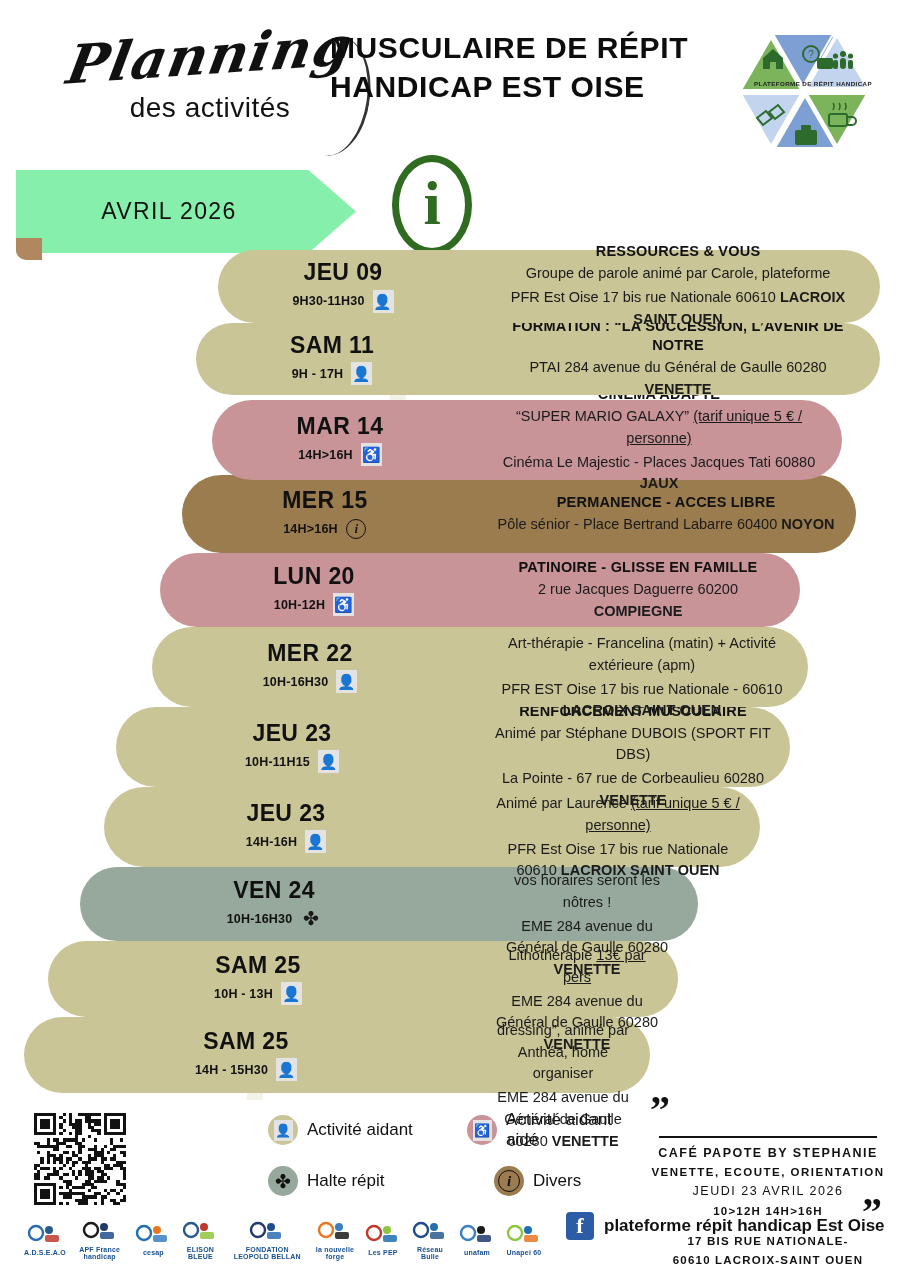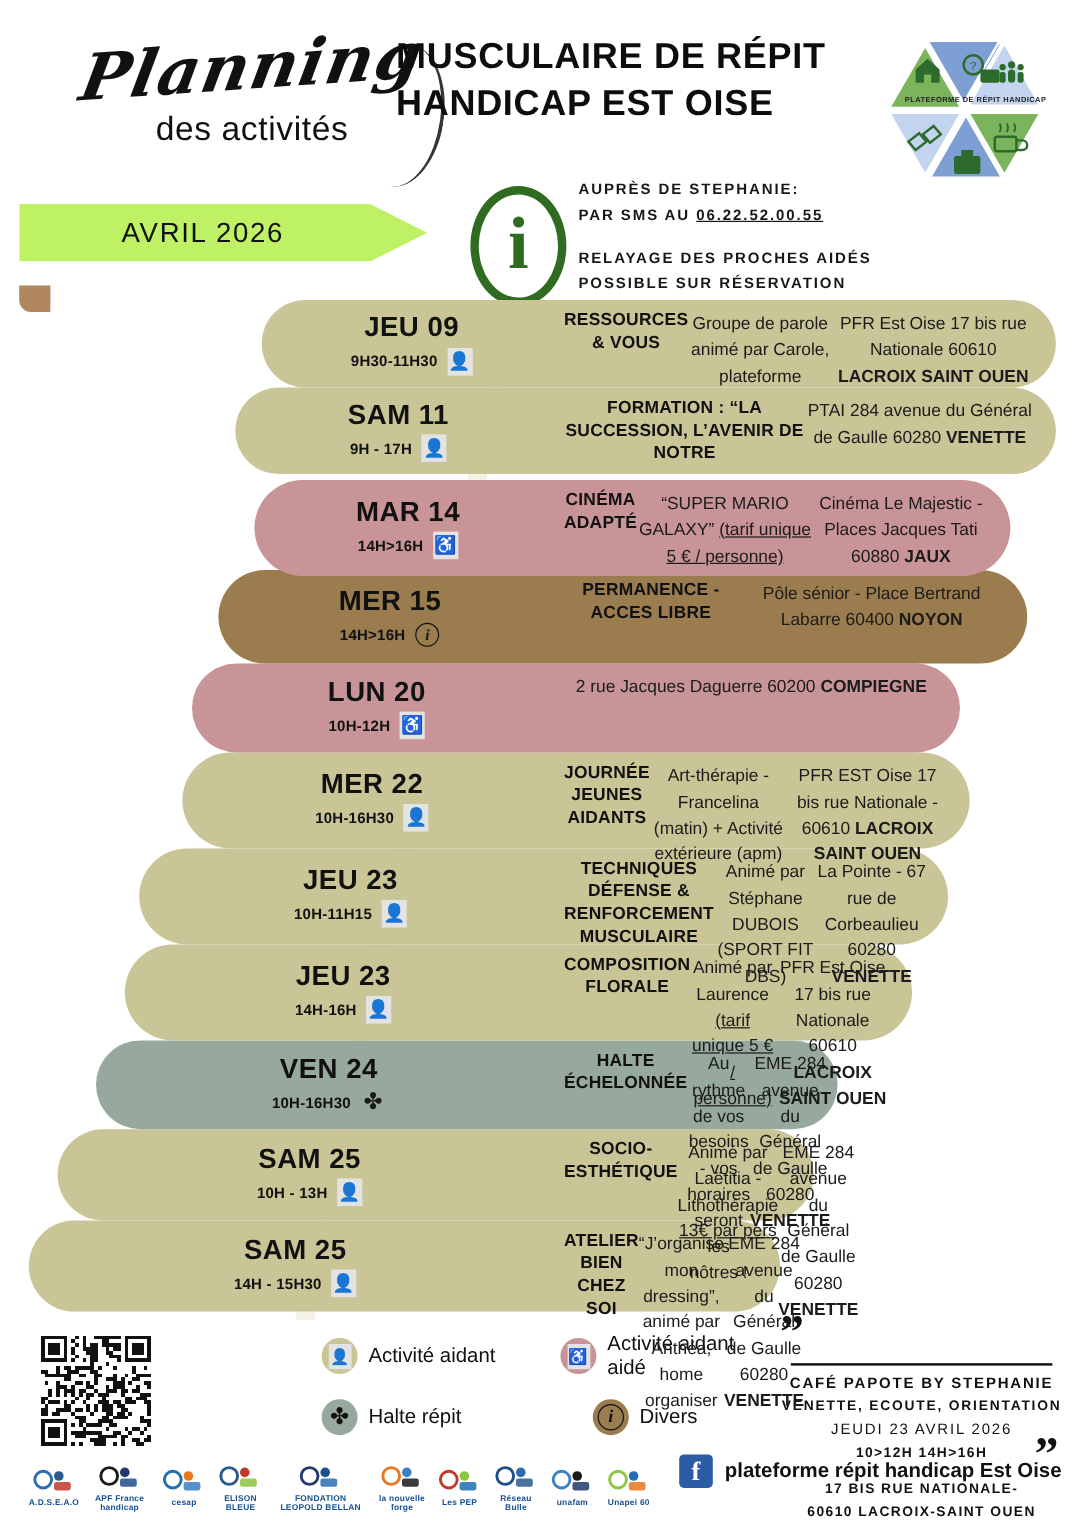--- a/index.html
+++ b/index.html
@@ -35,22 +35,22 @@
   .main-title div{white-space:nowrap;}
 
   .hex-logo{position:absolute;left:733px;top:18px;width:160px;height:145px;}
   .hex-logo .cap{
     position:absolute;left:8px;top:62px;width:144px;text-align:center;
     font-size:6.2px;font-weight:700;letter-spacing:.4px;color:#1d1d1d;z-index:5;
   }
 
   
   .month-banner{
-    position:absolute;left:16px;top:170px;width:340px;height:48px;
-    background:#bef264;
+    position:absolute;left:16px;top:170px;width:340px;height:83px;
+    background:#86efac;
     clip-path:polygon(0 0, 86% 0, 100% 50%, 86% 100%, 0 100%);
     display:flex;align-items:center;justify-content:center;
   }
   .month-banner span{font-size:23px;letter-spacing:1.4px;color:#111;padding-right:34px;}
   .month-tail{
     position:absolute;left:16px;top:238px;width:26px;height:22px;
     background:#b0875e;border-radius:0 0 0 10px;
   }
 
   
@@ -83,22 +83,22 @@
     border-radius:40px;margin-bottom:-2px;min-height:70px;
   }
   .row .daybox{
     flex:0 0 auto;display:flex;flex-direction:column;justify-content:center;
     align-items:center;padding:6px 10px 6px 14px;
   }
   .row .dayname{font-size:23px;font-weight:700;letter-spacing:.4px;color:#111;line-height:1.1;}
   .row .timeline{display:flex;align-items:center;gap:8px;margin-top:4px;}
   .row .time{font-size:12.5px;font-weight:700;letter-spacing:.2px;color:#111;}
   .row .body{
-    flex:1 1 auto;display:flex;flex-direction:row;justify-content:center;
-    padding:8px 18px 8px 6px;text-align:center;
+    flex:1 1 auto;display:flex;flex-direction:column;justify-content:center;
+    padding:8px 18px 8px 6px;text-align:center;margin-left:24px;
   }
   .row .etitle{font-size:14.5px;font-weight:700;letter-spacing:.2px;color:#111;line-height:1.32;}
   .row .edesc{font-size:14.5px;color:#1b1b1b;line-height:1.5;margin-top:2px;}
   .row .eplace{font-size:14.5px;color:#1b1b1b;line-height:1.5;margin-top:2px;}
   .row .eplace b{font-weight:700;}
   .row .u{text-decoration:underline;}
 
   
   .chip{
     width:21px;height:23px;display:inline-flex;align-items:center;justify-content:center;
@@ -203,27 +203,20 @@
   </div>
 
   <div class="month-banner">
     <span>AVRIL 2026</span>
   </div>
   <div class="month-tail"></div>
 
   <div class="info-circle">
     <span>i</span>
   </div>
-  <div class="info-text">
-    <div class="line">AUPRÈS DE STEPHANIE:</div>
-    <div class="line"><span>PAR SMS AU </span><span class="phone">06.22.52.00.55</span></div>
-    <div class="gap"></div>
-    <div class="line">RELAYAGE DES PROCHES AIDÉS</div>
-    <div class="line">POSSIBLE SUR RÉSERVATION</div>
-  </div>
 
   <div class="rows" id="rows">
       <div class="row" style="background: rgb(201, 197, 150); position: absolute; left: 218px; width: 662px; top: 0px; height: 73px; z-index: 20;">
         <div class="daybox" style="width:222px">
           <div class="dayname">JEU 09</div>
           <div class="timeline">
             <span class="time">9H30-11H30</span>
             <span class="chip">👤</span>
           </div>
         </div>
@@ -277,20 +270,21 @@
       </div>
       <div class="row" style="background: rgb(200, 148, 152); position: absolute; left: 160px; width: 640px; top: 303px; height: 74px; z-index: 16;">
         <div class="daybox" style="width:280px">
           <div class="dayname">LUN 20</div>
           <div class="timeline">
             <span class="time">10H-12H</span>
             <span class="chip">♿</span>
           </div>
         </div>
         <div class="body">
+          <div class="etitle">PATINOIRE - GLISSE EN FAMILLE</div>
           <div class="eplace"><span>2 rue Jacques Daguerre 60200 </span><b>COMPIEGNE</b></div>
         </div>
       </div>
       <div class="row" style="background: rgb(201, 197, 150); position: absolute; left: 152px; width: 656px; top: 377px; height: 80px; z-index: 15;">
         <div class="daybox" style="width:288px">
           <div class="dayname">MER 22</div>
           <div class="timeline">
             <span class="time">10H-16H30</span>
             <span class="chip">👤</span>
           </div>

